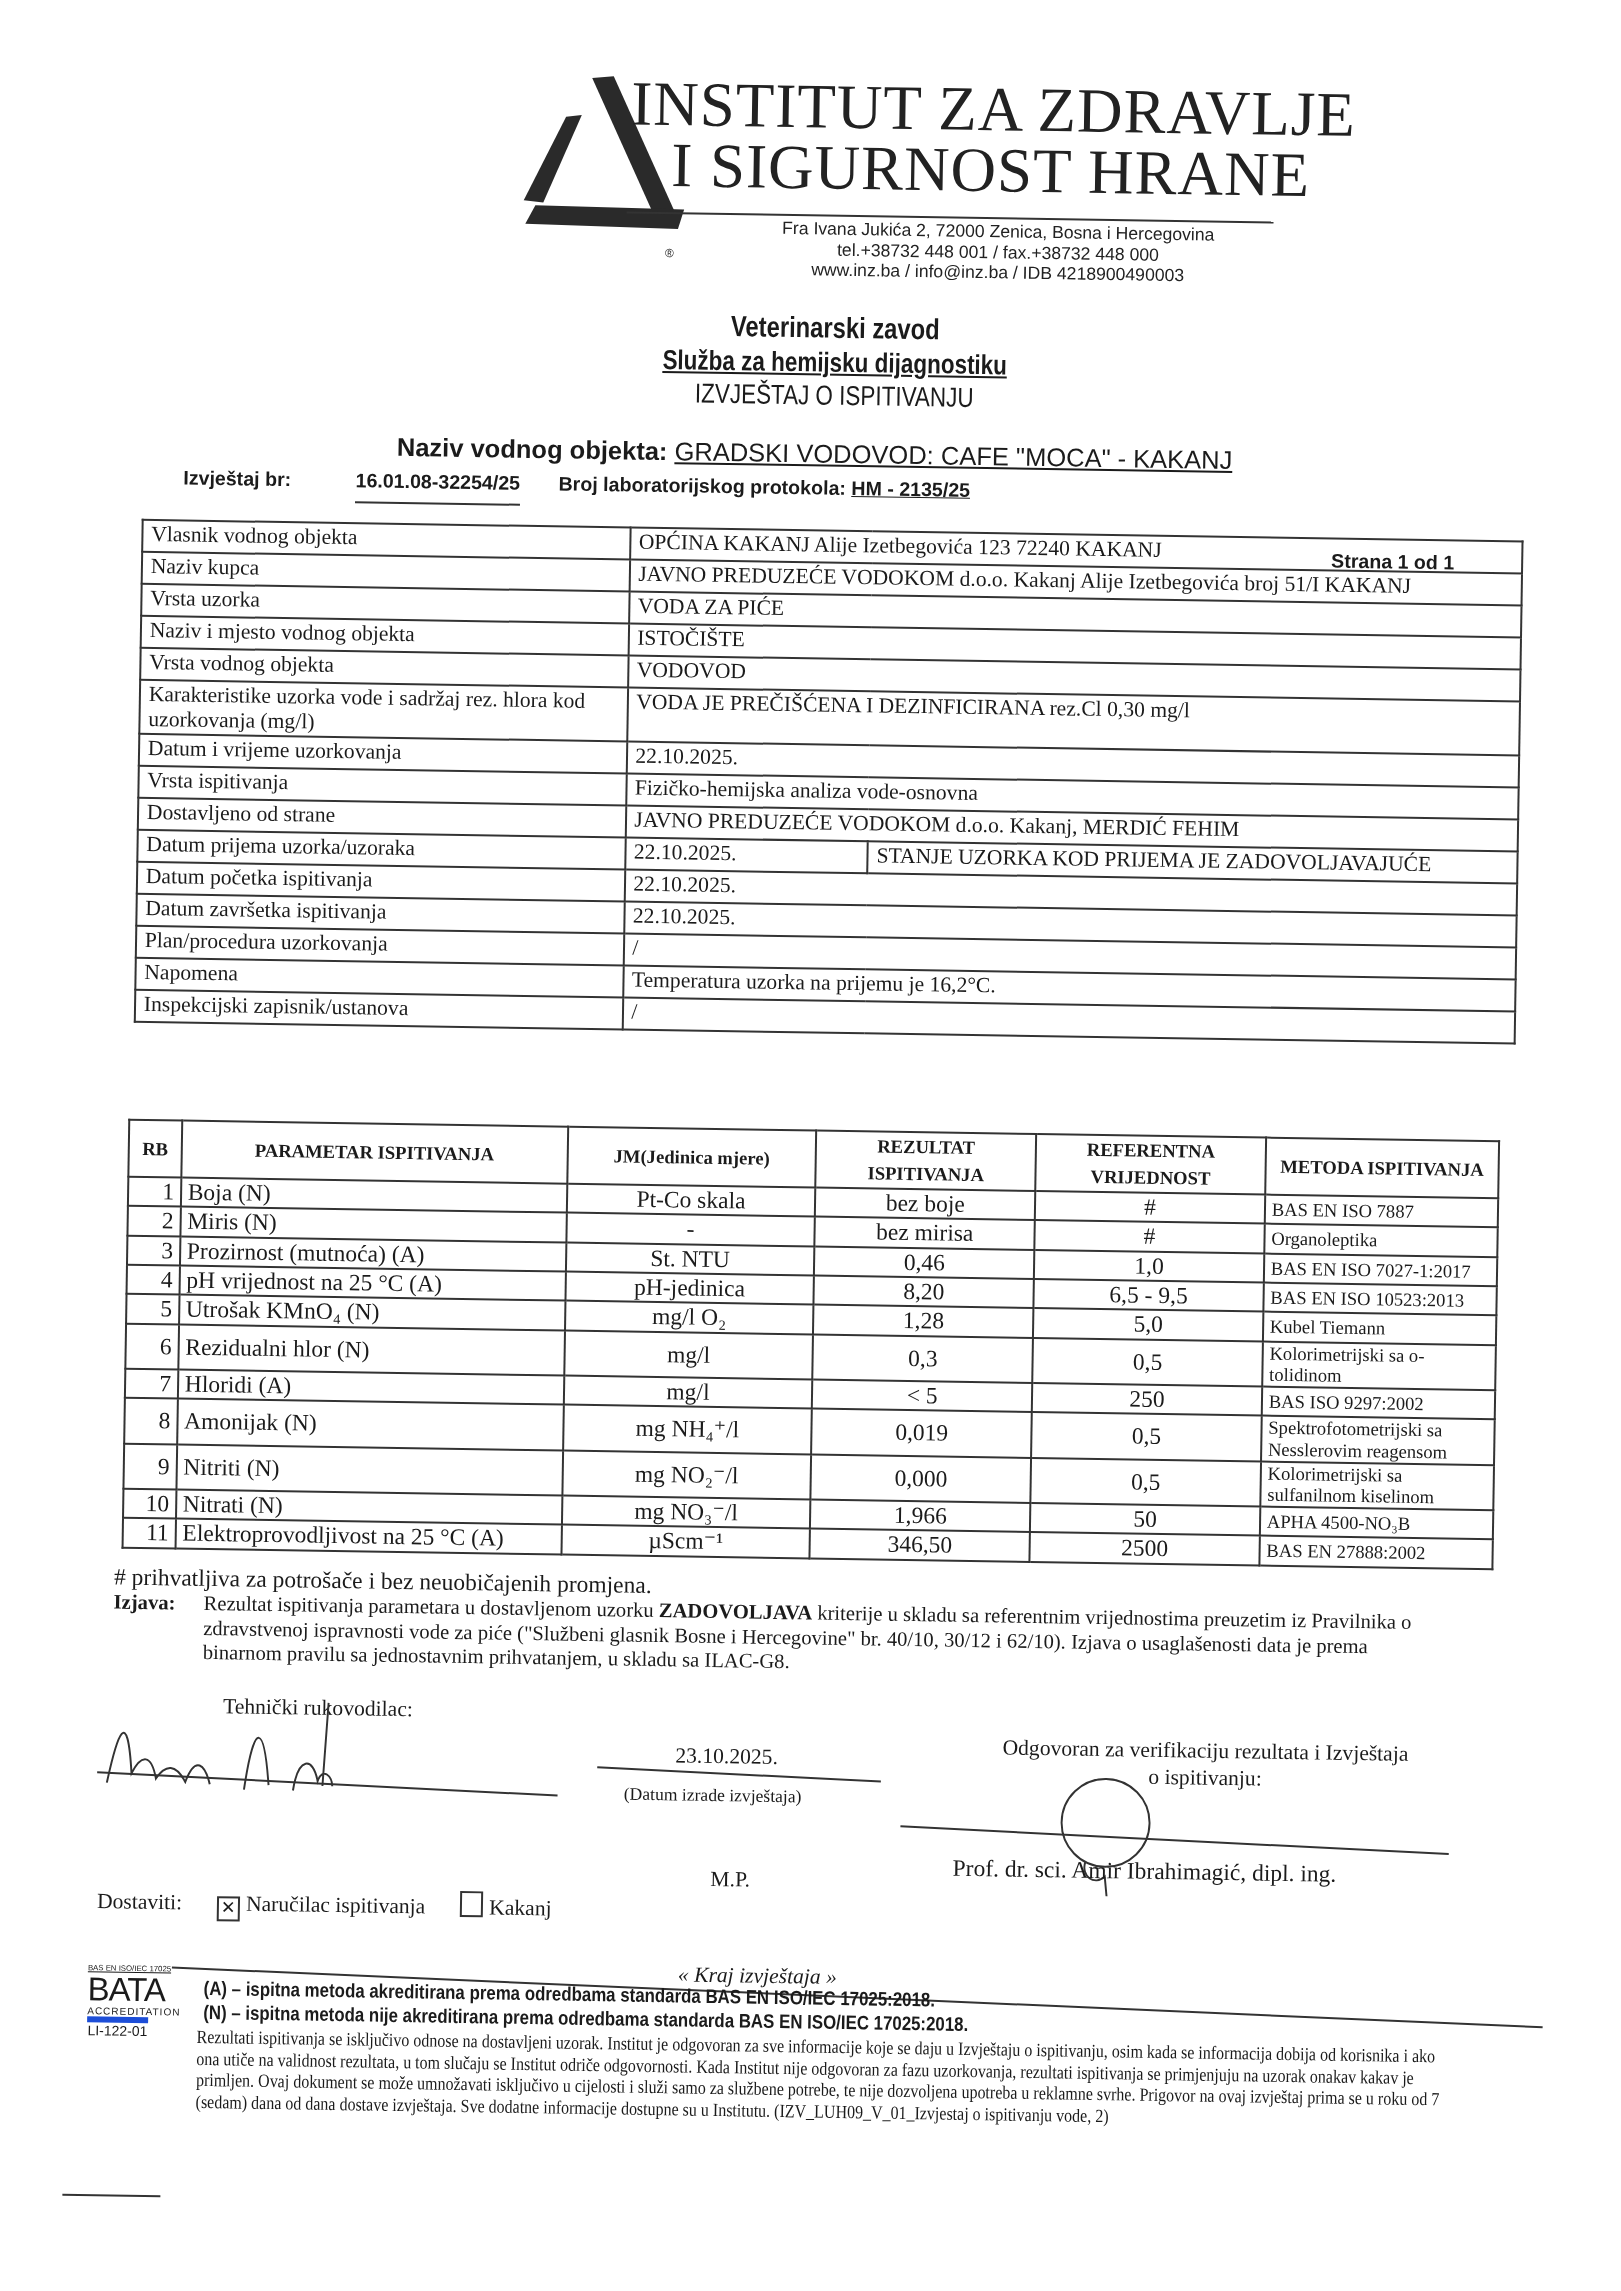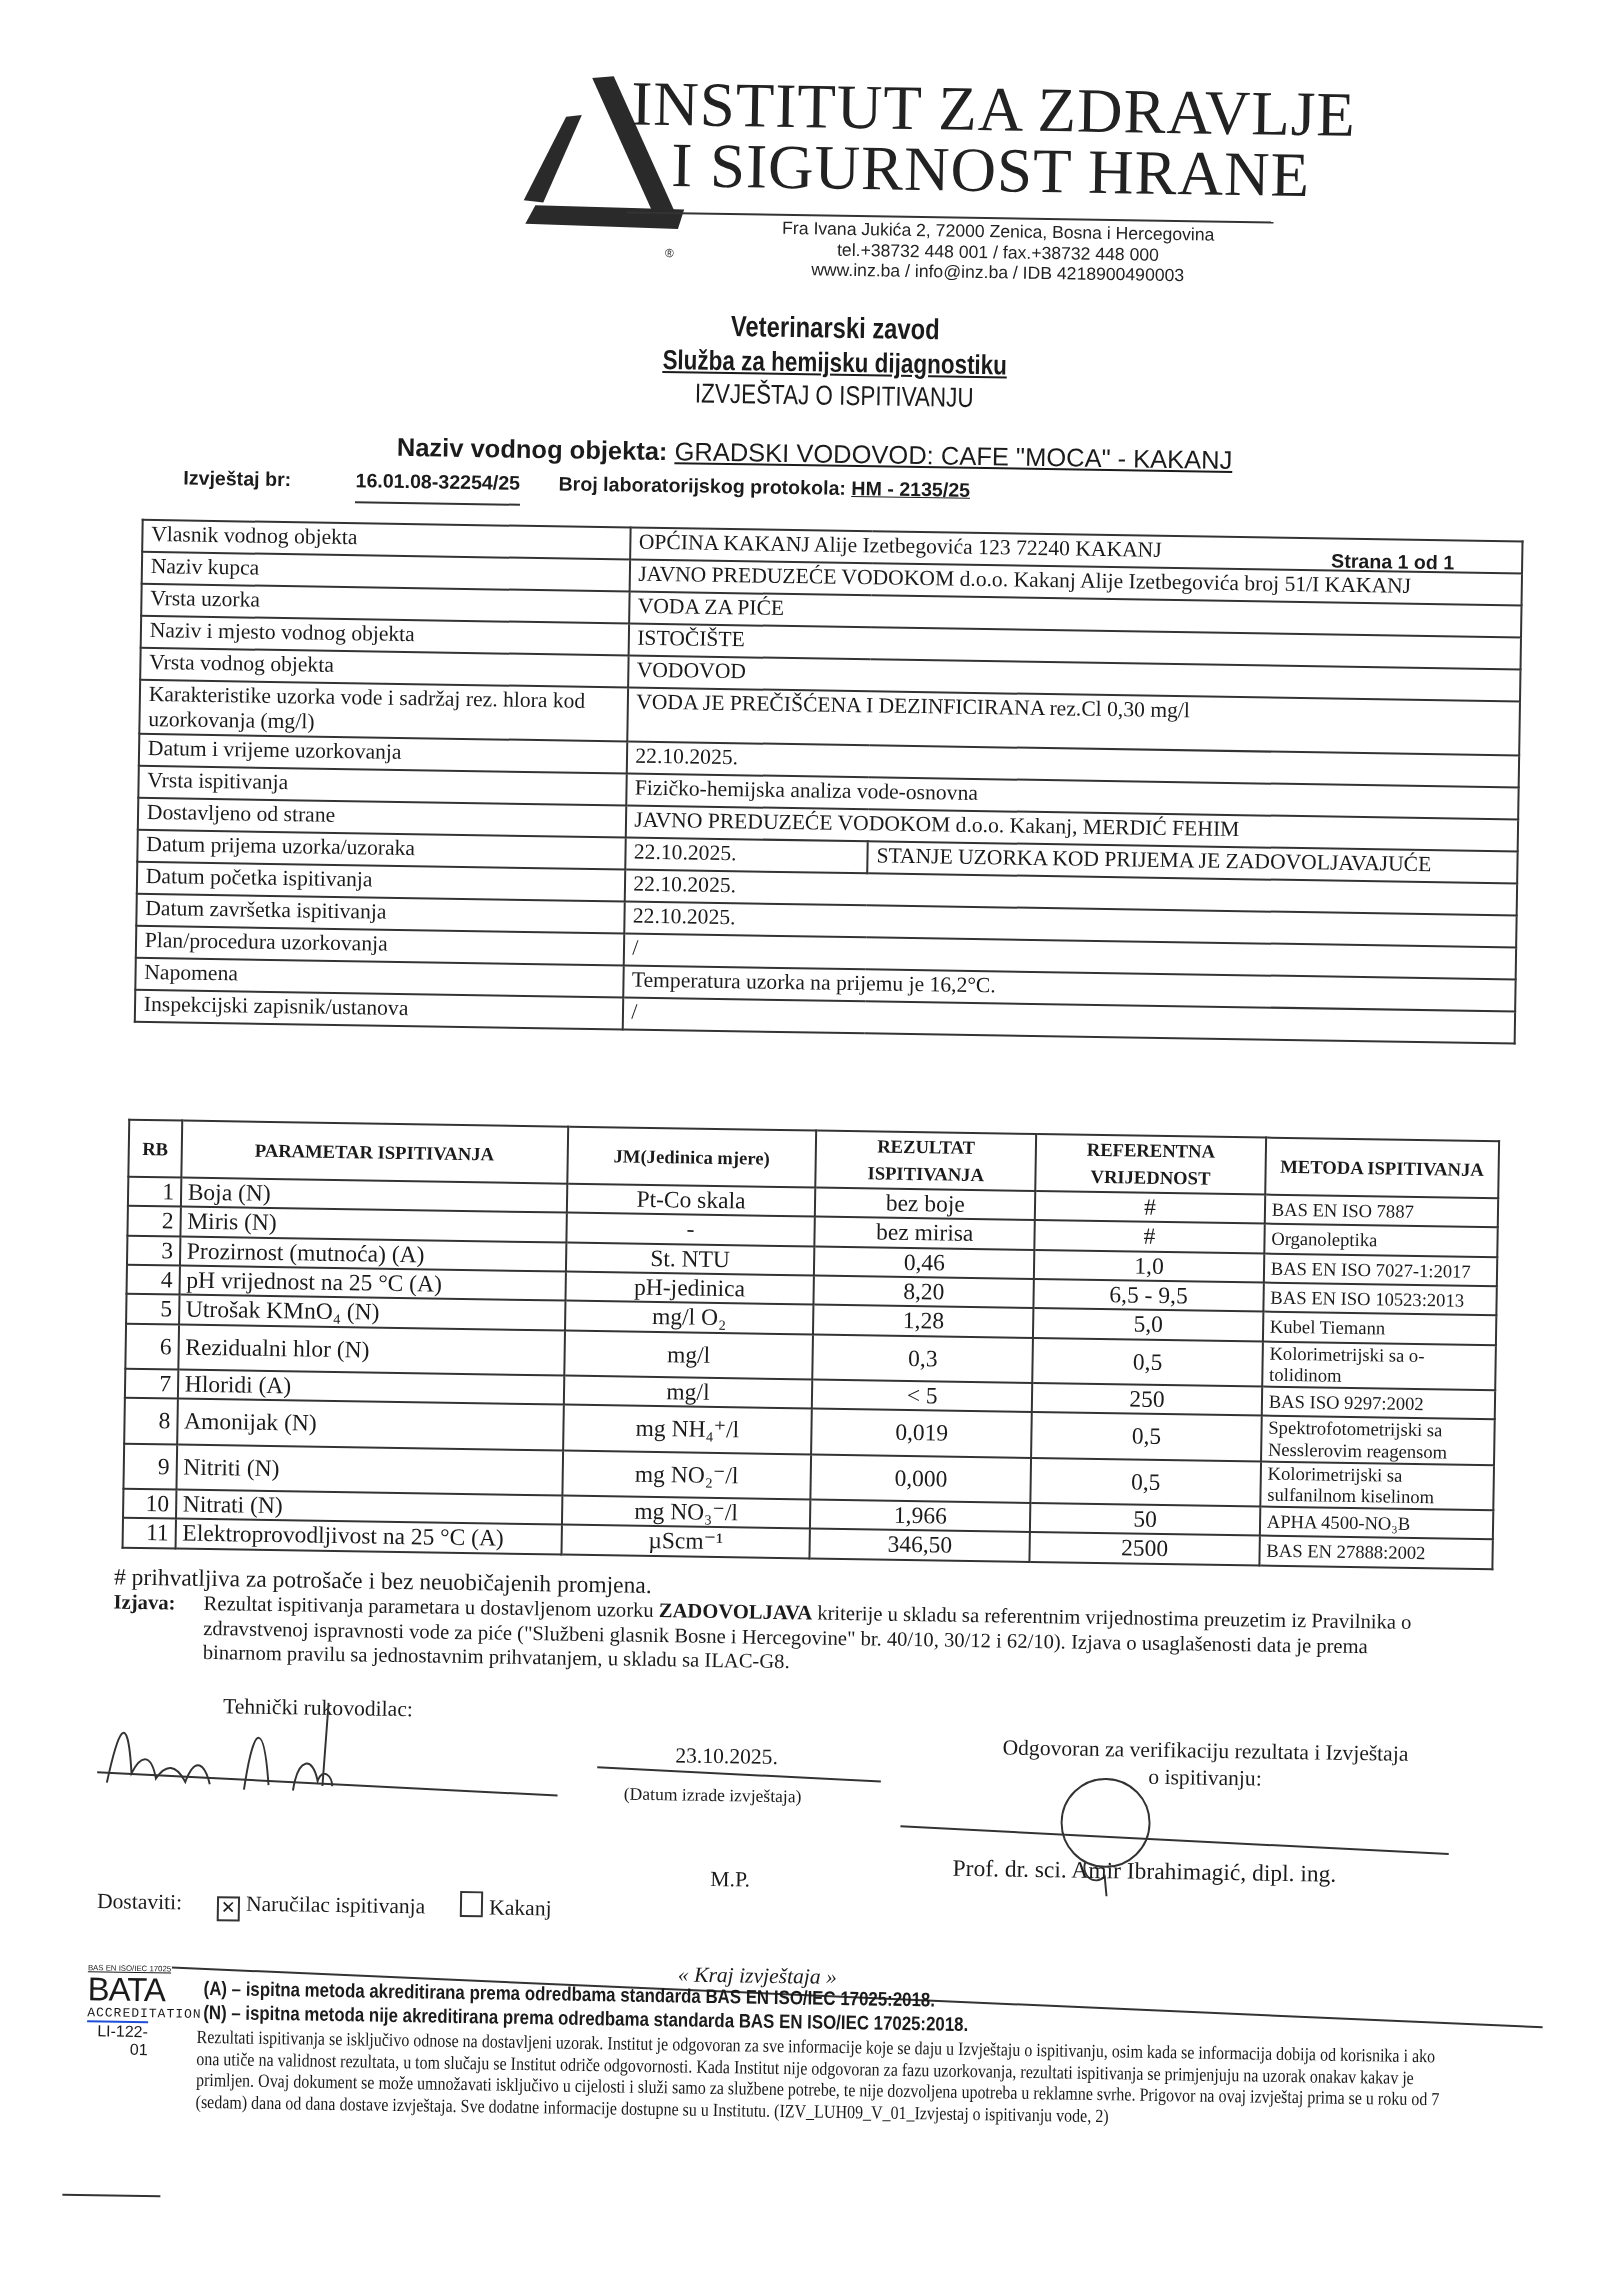--- a/index.html
+++ b/index.html
@@ -61,22 +61,22 @@
   .stamp{position:absolute;left:1039px;top:1764px;width:176px;height:127px;}
   .dostaviti{position:absolute;left:110px;top:1896px;font-size:21.6px;white-space:nowrap;}
   .dostaviti .opt{margin-left:29px;}
   .cb{display:inline-block;width:19.6px;height:21.6px;border:2px solid #333;vertical-align:-2.9px;margin-right:5.9px;text-align:center;font-size:17.6px;line-height:19.6px;}
   .kraj{position:absolute;left:692px;top:1964px;font-size:21.6px;font-style:italic;}
   
   .footer-rule{position:absolute;left:186px;top:1976px;width:1372px;border-top:2.9px solid #333;transform:rotate(1.6deg);transform-origin:0 0;}
   .bata{position:absolute;left:102px;top:1974px;width:61px;}
   .bata .std{font-size:7.8px;font-weight:normal;text-decoration:underline;font-family:"Liberation Sans",sans-serif;white-space:nowrap;}
   .bata .word{font-family:"Liberation Sans",sans-serif;font-size:33px;line-height:33px;letter-spacing:-1px;white-space:nowrap;text-align:center;}
-  .bata .acc{font-size:13px;letter-spacing:1px;font-family:Liberation Mono, monospace;border-bottom:2px solid #1d4ed8;white-space:nowrap;}
-  .bata .lic{font-size:16px;font-family:"Liberation Sans",sans-serif;text-align:right;}
+  .bata .acc{font-size:10px;letter-spacing:1px;font-family:Liberation Sans, sans-serif;border-bottom:6px solid #1d4ed8;white-space:nowrap;}
+  .bata .lic{font-size:14px;font-family:"Liberation Sans",sans-serif;text-align:center;}
   .legend{position:absolute;left:218px;top:1986px;font-size:19.6px;font-weight:bold;line-height:23.5px;font-family:"Liberation Sans",sans-serif;transform:scaleX(0.86);transform-origin:0 0;width:980px;}
   .disclaimer{position:absolute;left:94px;top:2035px;width:1588px;font-size:18.6px;line-height:21.6px;transform:scaleX(0.86);transform-origin:0 0;}
   .disclaimer .first{padding-left:137px;}
   .bottom-rule{position:absolute;left:80px;top:2205px;width:98px;border-top:2px solid #333;}
 </style>
 </head>
 <body>
 
 <div class="page">
 

